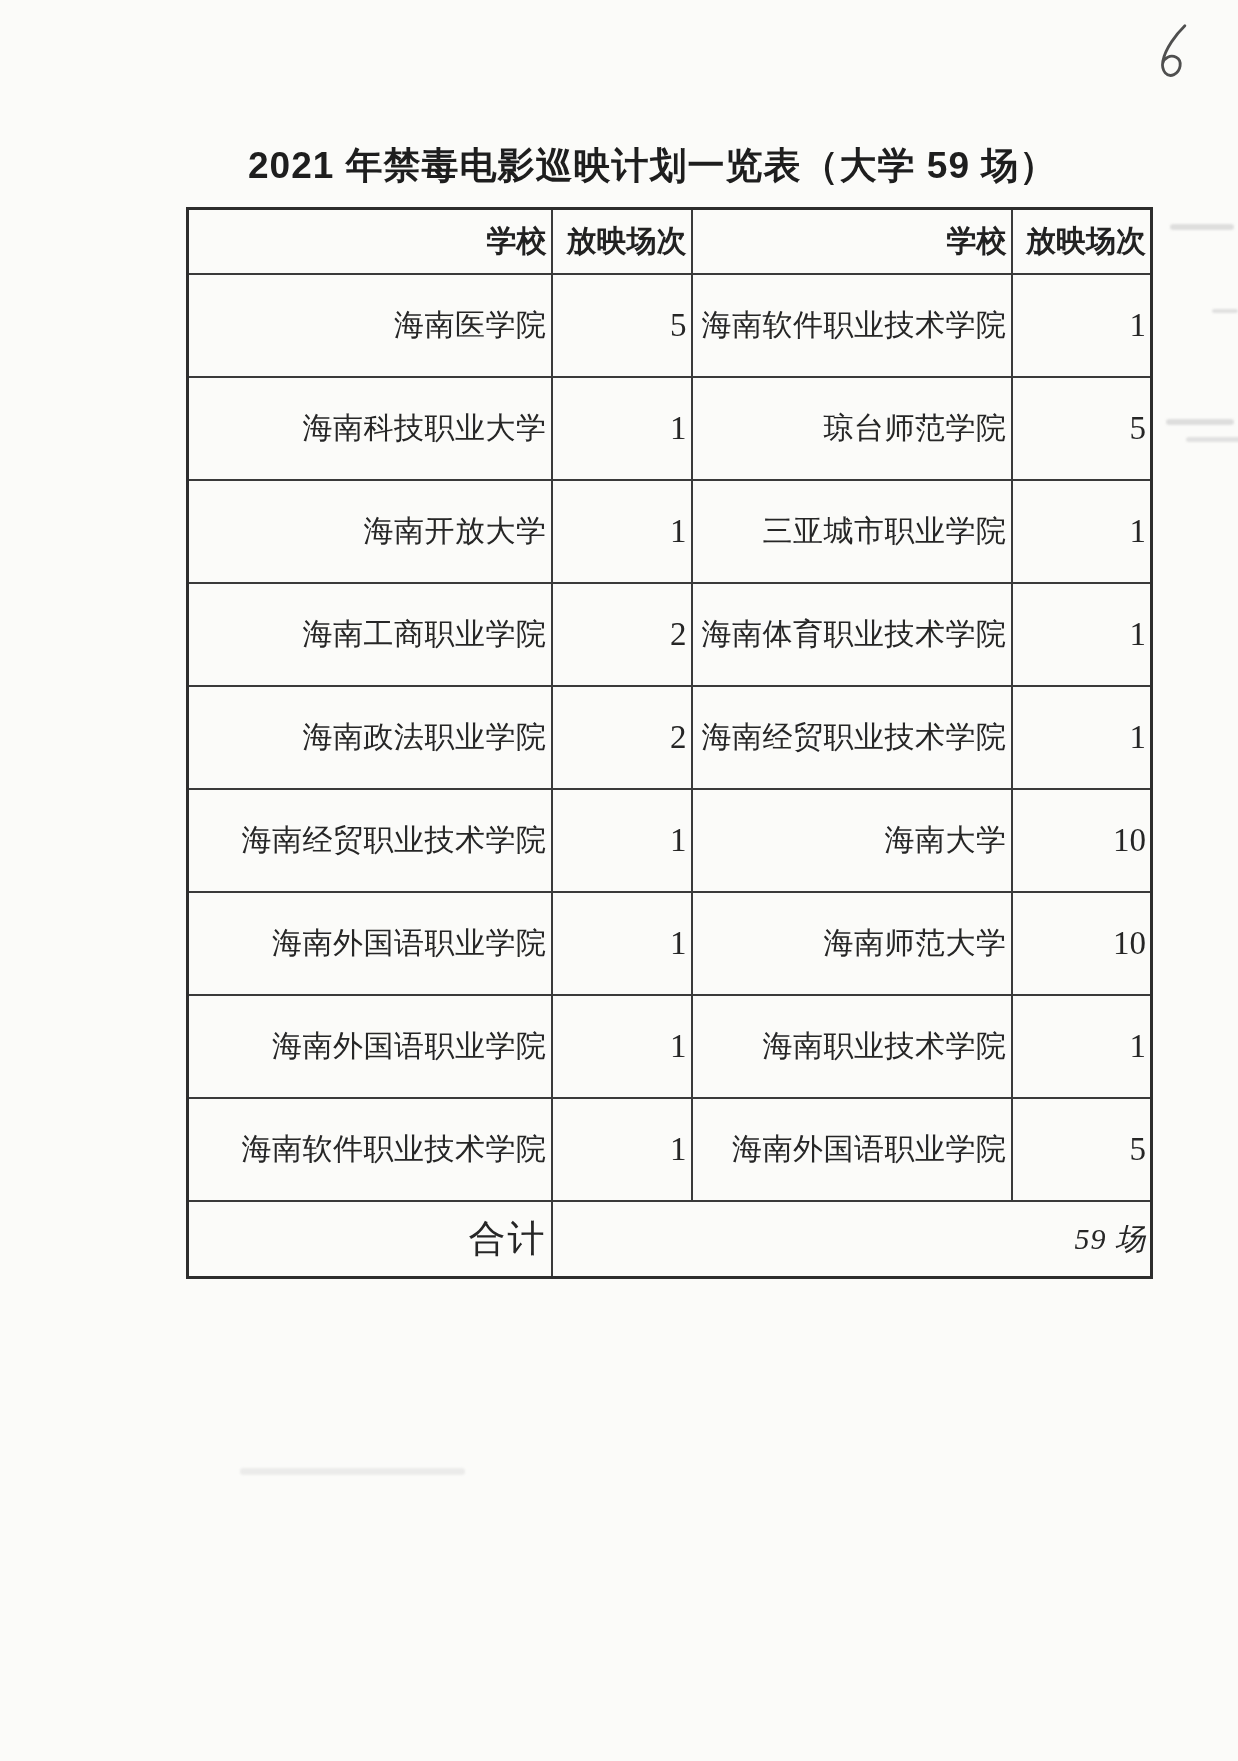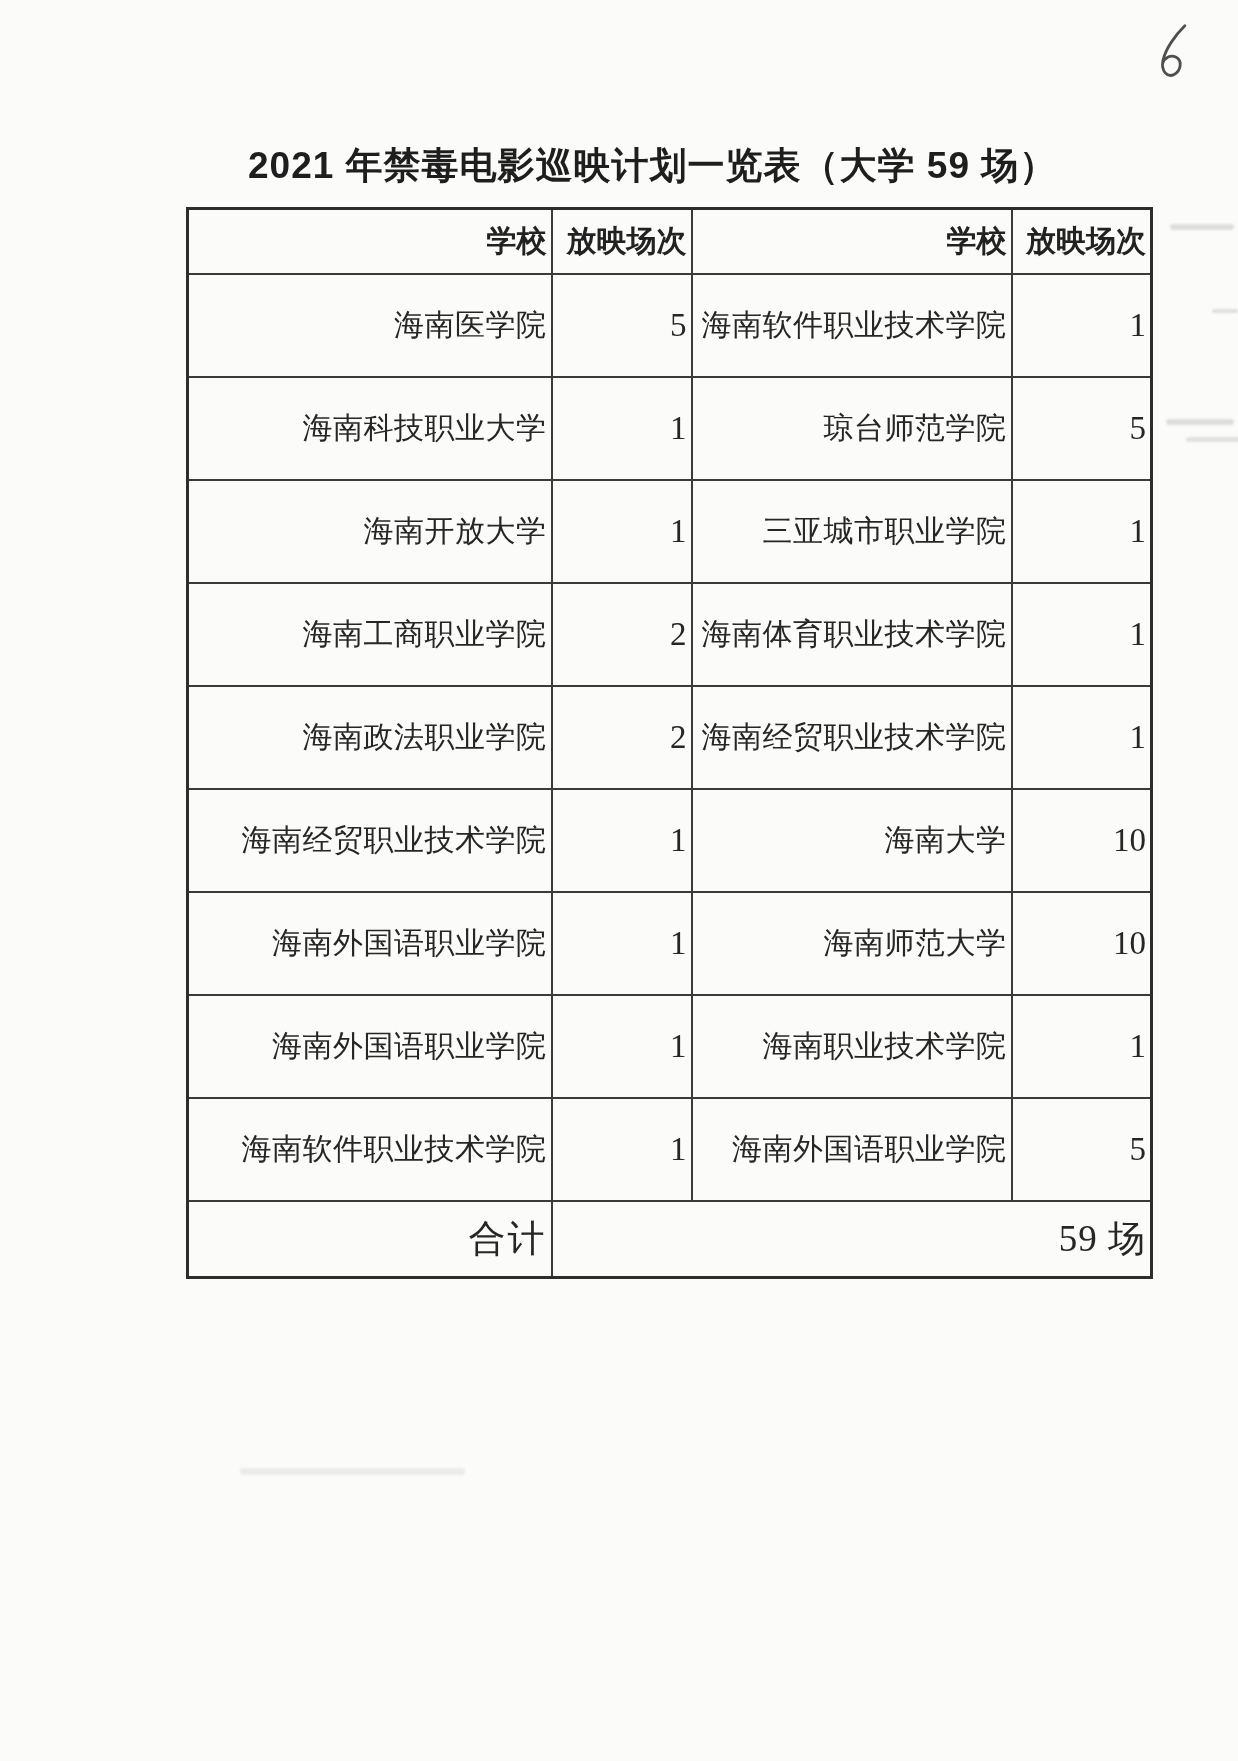--- a/index.html
+++ b/index.html
@@ -31,21 +31,21 @@
   table.schedule th{
     height:63px;
     font-family:"Liberation Sans", sans-serif;
     font-weight:bold; font-size:30px; color:#222;
   }
   table.schedule td{height:101px;}
   td.school{font-size:30px; letter-spacing:0.5px;}
   td.count{font-size:33px;}
   tr.footer-row td{height:74px;}
   td.footer-label{font-size:37px; letter-spacing:2px;margin-top:21px;}
-  td.footer-value{font-size:37px; letter-spacing:1px;}
+  td.footer-value{font-size:30px; letter-spacing:1px;font-style:italic;}
   .page-num{
     position:absolute; left:1156px; top:22px;
     transform:rotate(4deg);
   }
   .streak{
     position:absolute; background:var(--artifact);
     border-radius:3px; filter:blur(1px);
   }
   .s1{left:1170px; top:224px; width:64px; height:6px; opacity:.85;}
   .s2{left:1212px; top:309px; width:26px; height:4px; opacity:.8;}

